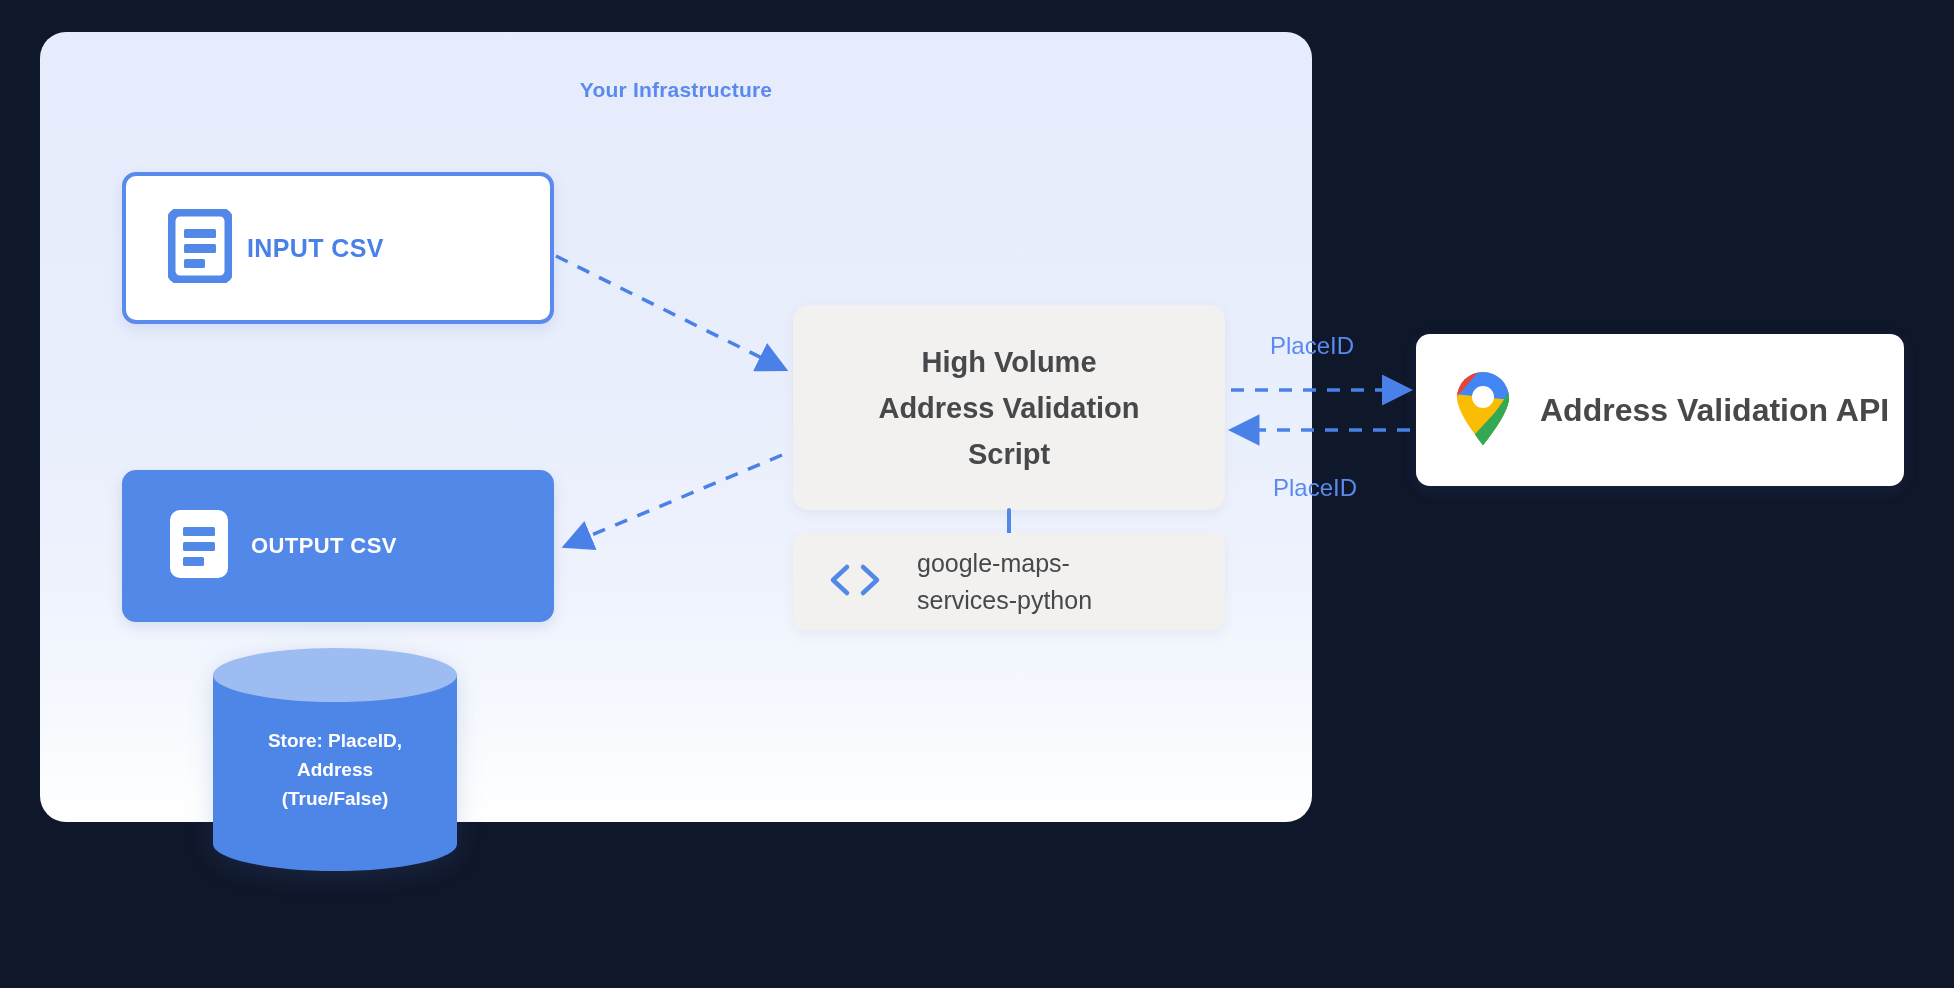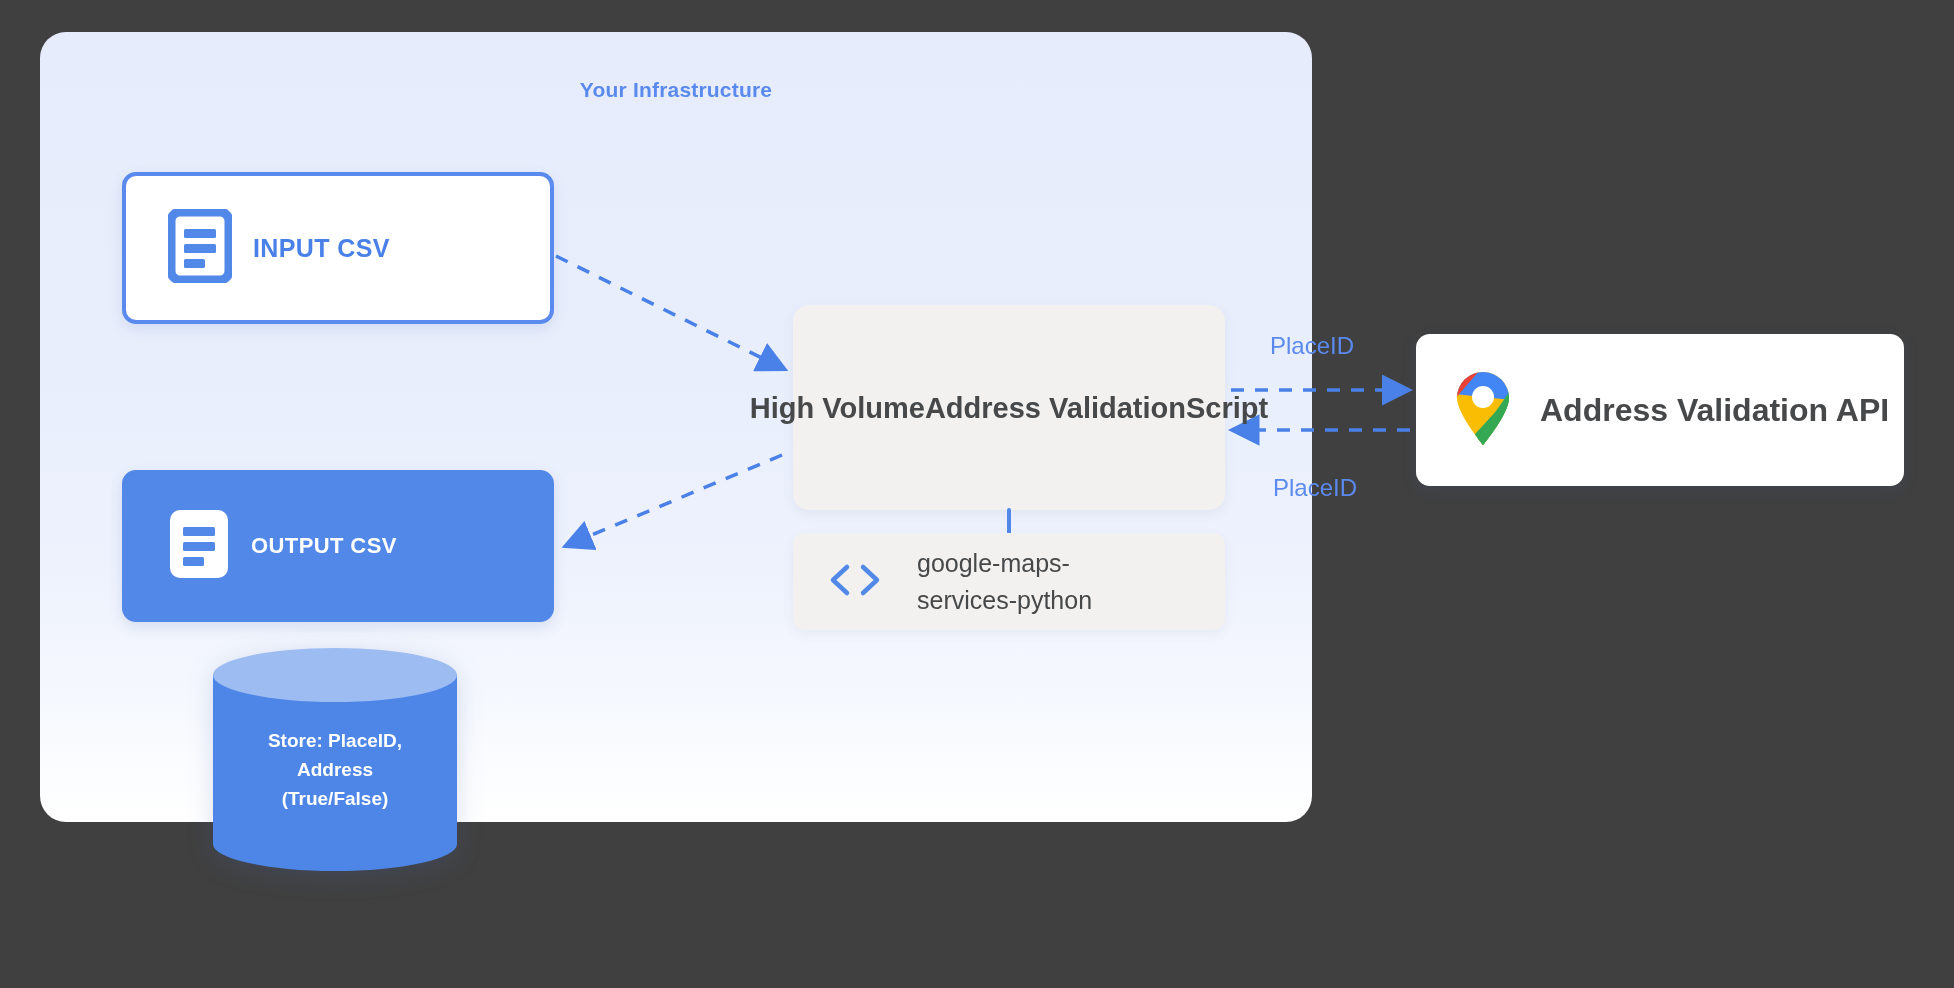--- a/index.html
+++ b/index.html
@@ -9,21 +9,21 @@
     height: 988px;
     background: #ffffff;
     font-family: "Liberation Sans", sans-serif;
     overflow: hidden;
   }
 
   #stage {
     position: relative;
     width: 1954px;
     height: 988px;
-    background: #404040;
+    background: #0f172a;
   }
 
   
   #infra-panel {
     position: absolute;
     left: 40px;
     top: 32px;
     width: 1272px;
     height: 790px;
     border-radius: 26px;
@@ -63,21 +63,21 @@
     border: 4px solid #5b8aee;
     box-shadow: 0 5px 14px rgba(70,100,170,.13);
     display: flex;
     align-items: center;
   }
   #input-csv .lbl {
     font-size: 25px;
     font-weight: bold;
     color: #4a81e8;
     letter-spacing: .4px;
-    margin-left: 21px;
+    margin-left: 15px;
   }
 
   
   #output-csv {
     left: 122px;
     top: 470px;
     width: 432px;
     height: 152px;
     background: #5288e8;
     border: 3px solid #5288e8;
@@ -100,21 +100,21 @@
 
   
   #script-box {
     left: 793px;
     top: 305px;
     width: 432px;
     height: 205px;
     background: #f2f1ef;
     border-radius: 16px;
     display: flex;
-    flex-direction: row;
+    flex-direction: column;
     align-items: center;
     justify-content: center;
     box-shadow: 0 4px 12px rgba(80,90,110,.07);
   }
   #script-box .line {
     font-size: 29px;
     font-weight: bold;
     color: #47484a;
     line-height: 46px;
     text-align: center;

